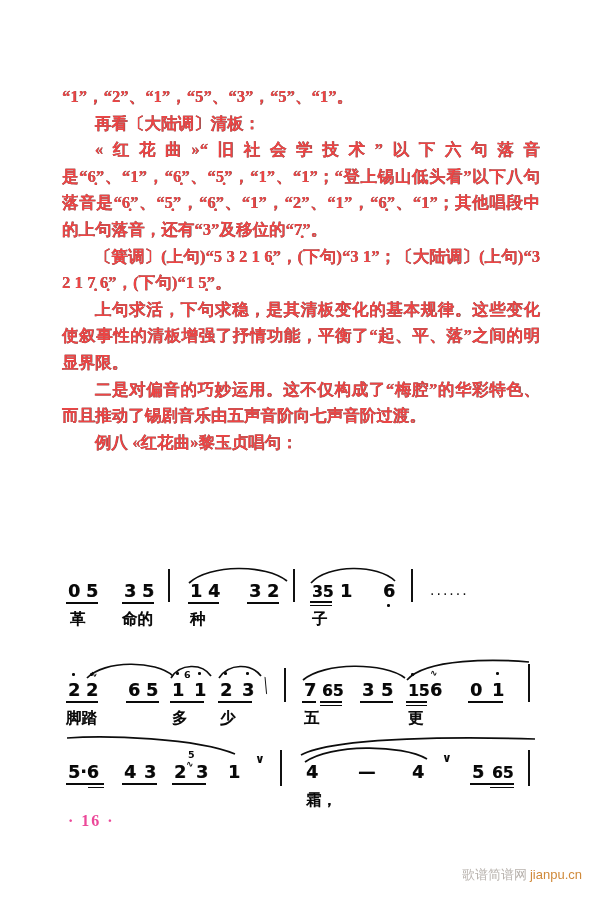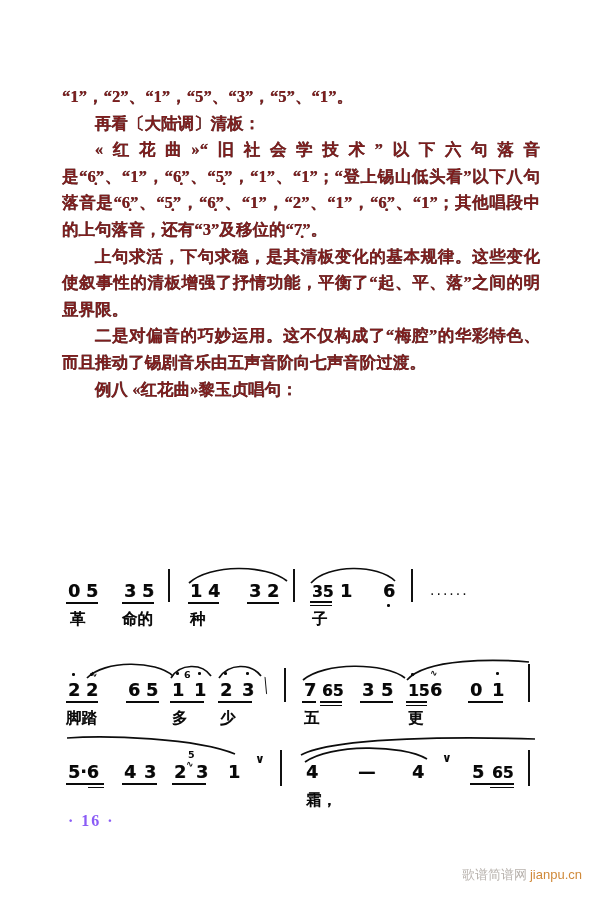--- a/index.html
+++ b/index.html
@@ -25,21 +25,21 @@
   }
 
   .para {
     font-size: 16.4px;
     line-height: 26.6px;
     letter-spacing: 0.15px;
     text-align: justify;
     text-justify: inter-character;
     font-weight: 600;
     margin: 0 0 0 0;
-    color: #7f1d1d;
+    color: #ef4444;
     text-shadow: 0.35px 0 0 rgba(0,0,0,0.55), 0 0.35px 0 rgba(0,0,0,0.35);
   }
   .para.indent { text-indent: 2em; }
 
   
   .score {
     position: absolute;
     left: 0; top: 0;
     width: 600px; height: 900px;
     pointer-events: none;
@@ -142,21 +142,21 @@
 
   
   .folio {
     position: absolute;
     left: 68px;
     top: 812px;
     font-family: "Liberation Serif", "DejaVu Serif", serif;
     font-size: 16px;
     font-weight: 600;
     letter-spacing: 2px;
-    color: #8b5cf6;
+    color: #ec4899;
   }
   .watermark {
     position: absolute;
     right: 18px;
     top: 866px;
     font-family: "Liberation Sans", sans-serif;
     font-size: 13px;
     color: #b8b2ad;
     white-space: nowrap;
     margin-left: 36px;
@@ -178,20 +178,23 @@
 
   <p class="para indent">
     <span>再看〔大陆调〕清板：</span>
   </p>
 
   <p class="para indent">
     <span>«红花曲»“旧社会学技术”以下六句落音是“6̣”、“1”，“6̣”、“5̣”，“1”、“1”；“登上锡山低头看”以下八句落音是“6̣”、“5̣”，“6̣”、“1”，“2”、“1”，“6̣”、“1”；其他唱段中的上句落音，还有“3”及移位的“7̣”。</span>
   </p>
 
 
+  <p class="para indent">
+    <span>〔簧调〕(上句)“5 3 2 1 6̣”，(下句)“3 1”；〔大陆调〕(上句)“3 2 1 7̣ 6̣”，(下句)“1 5̣”。</span>
+  </p>
 
   <p class="para indent">
     <span>上句求活，下句求稳，是其清板变化的基本规律。这些变化使叙事性的清板增强了抒情功能，平衡了“起、平、落”之间的明显界限。</span>
   </p>
 
   <p class="para indent">
     <span>二是对偏音的巧妙运用。这不仅构成了“梅腔”的华彩特色、而且推动了锡剧音乐由五声音阶向七声音阶过渡。</span>
   </p>
 
 

